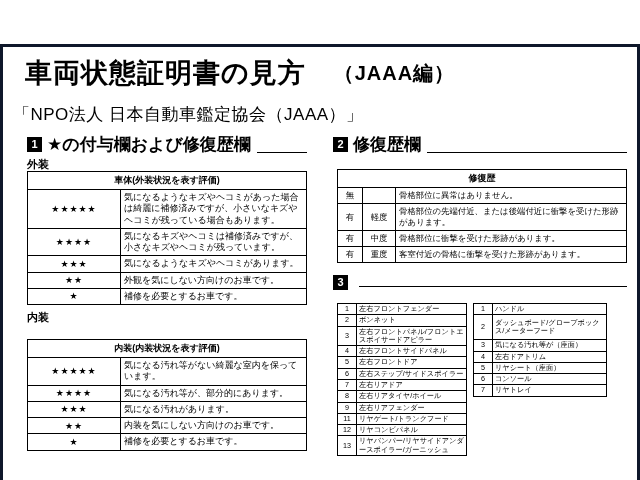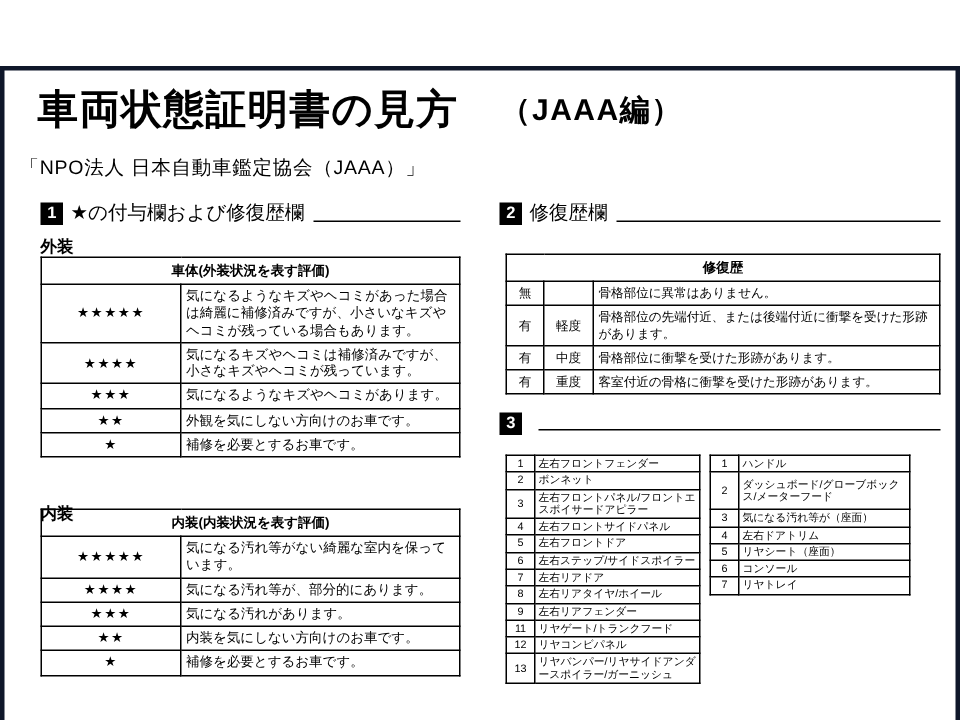--- a/index.html
+++ b/index.html
@@ -26,34 +26,34 @@
   .header-title{
     font-size:27px;font-weight:bold;letter-spacing:1px;
     margin-left:22px;
   }
   .header-sub{
     font-size:20px;font-weight:bold;letter-spacing:1px;
     margin-left:28px;
   }
   .note{
     position:absolute;left:10px;top:56px;
-    font-size:13px;letter-spacing:0.5px;
+    font-size:17px;letter-spacing:0.5px;
   }
   
   .sec{
     position:absolute;
     display:flex;align-items:center;
   }
   .sec .num{
     width:15px;height:15px;background:#000;color:#fff;
     font-size:11px;line-height:15px;text-align:center;font-weight:bold;
     margin-right:5px;
   }
   .sec .txt{
-    font-size:13px;font-weight:normal;
+    font-size:17px;font-weight:bold;
   }
   .sec .rule{
     flex:1;border-bottom:1.6px solid #000;margin-left:6px;height:0;
     align-self:flex-end;margin-bottom:3px;
   }
   .subhead{
     position:absolute;font-size:11px;font-weight:bold;
   }
   
   table{border-collapse:collapse;}
@@ -154,21 +154,21 @@
         <td class="desc">外観を気にしない方向けのお車です。</td>
       </tr>
       <tr>
         <td class="stars w-star">★</td>
         <td class="desc">補修を必要とするお車です。</td>
       </tr>
     </tbody>
       </table>
   </div>
 
-  <div class="subhead" style="left:24px;top:288px;">内装</div>
+  <div class="subhead" style="left:24px;top:263px;">内装</div>
   <div class="panel-left2">
     <table class="tbl" style="width:280px;">
       <tbody>
           <tr>
         <td class="hd" colspan="2">内装(内装状況を表す評価)</td>
       </tr>
       <tr>
         <td class="stars w-star">★★★★★</td>
         <td class="desc">気になる汚れ等がない綺麗な室内を保っています。</td>
       </tr>

